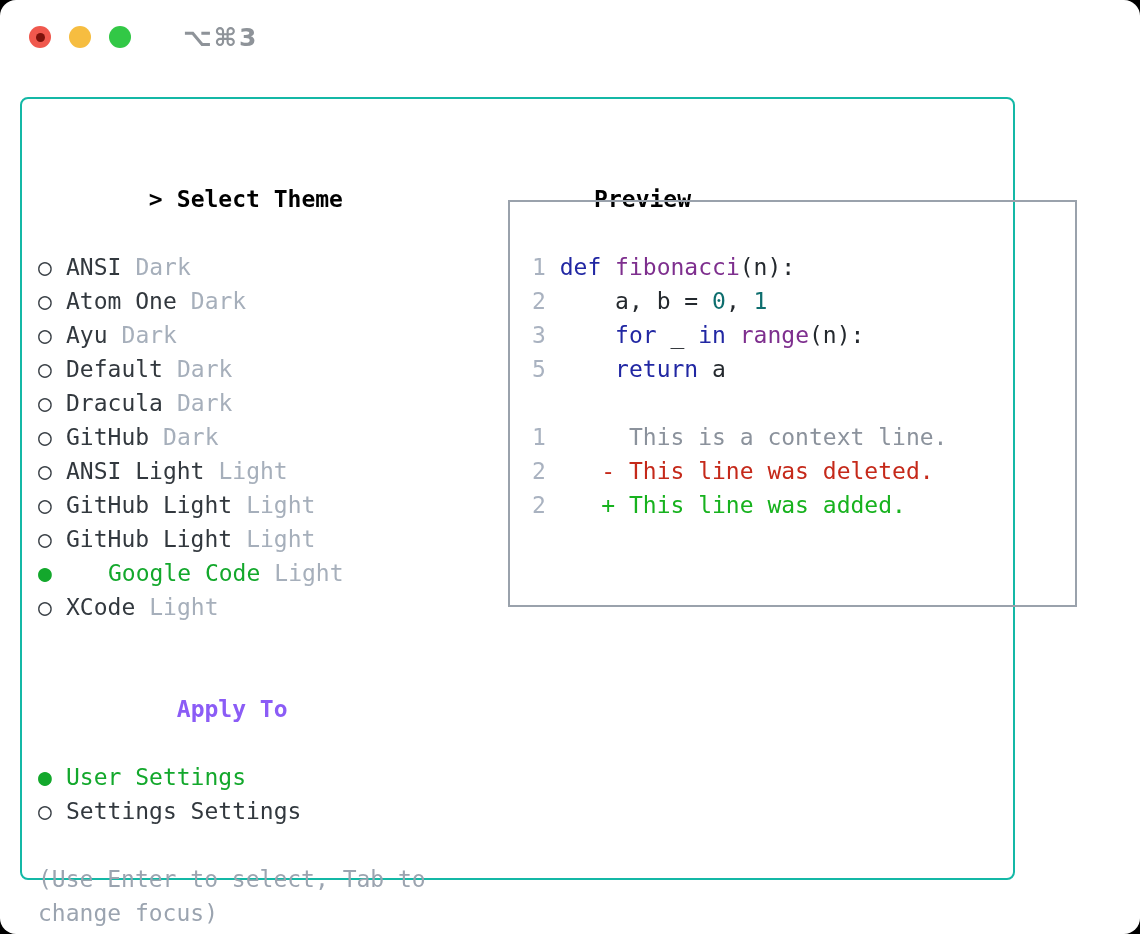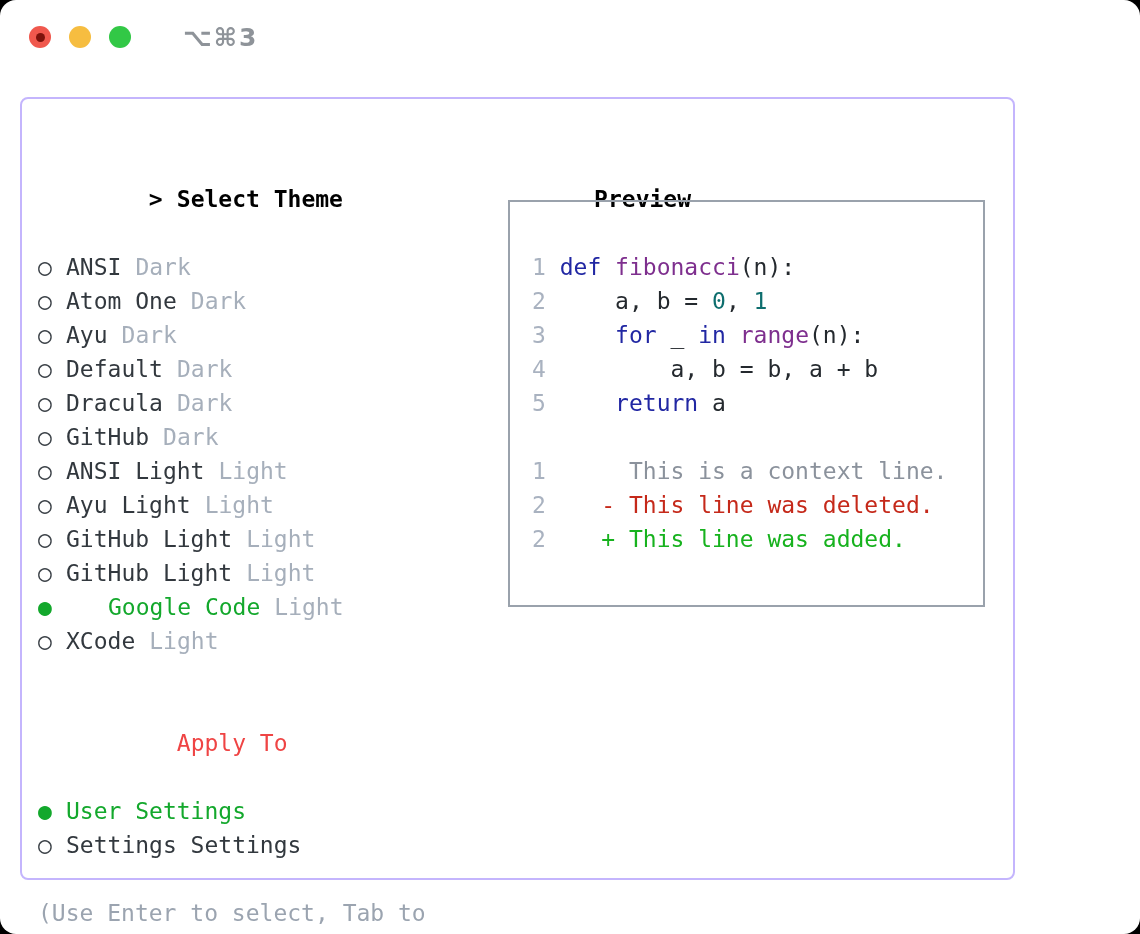--- a/index.html
+++ b/index.html
@@ -49,21 +49,21 @@
     font-weight: bold;
     font-size: 25px;
     letter-spacing: 2px;
     color: #8e9399;
   }
   
   .panel {
     position: absolute;
     left: 20px; top: 97px;
     width: 995px; height: 783px;
-    border: 2px solid #c4b5fd;
+    border: 2px solid #14b8a6;
     border-radius: 8px;
     box-sizing: border-box;
     background: #fff;
   }
   .row {
     line-height: 34px;
     font-size: 23px;
     white-space: pre;
     color: #32383e;
   }
@@ -81,37 +81,37 @@
   .prompt {
     display: inline-block;
     width: 28px;
     font-weight: bold;
     color: #000;
   }
   .picker-title, .preview-title, .apply-title {
     font-weight: bold;
     color: #000;
   }
-  .apply-title { font-weight: normal; color: #ef4444; }
+  .apply-title { font-weight: bold; color: #8b5cf6; }
   .theme-name { color: #32383e; }
   .theme-row.selected .theme-name { color: var(--selected_green); margin-left: 42px; }
   .variant { color: #a6afbb; margin-left: 14px; }
   .apply-row .opt-label { color: #32383e; }
   .apply-row.selected .opt-label { color: var(--selected_green); }
   .spacer { height: 34px; }
   .hint { color: #9ba4b0; }
   
   .preview-title-wrap {
     position: absolute;
     left: 489px; top: 49px;
   }
   .code-box {
     position: absolute;
     left: 486px; top: 101px;
-    width: 477px; height: 407px;
+    width: 569px; height: 407px;
     border: 2px solid #9aa2ac;
     box-sizing: border-box;
     padding: 48px 8px 0 22px;
     overflow: hidden;
   }
   .code-line { line-height: 34px; font-size: 23px; white-space: pre; }
   .lineno   { color: var(--lineno); }
   .tok-keyword  { color: var(--keyword); }
   .tok-function { color: var(--function); }
   .tok-number   { color: var(--number); }
@@ -139,21 +139,20 @@
         <span class="prompt">&gt;</span><span class="picker-title">Select Theme</span>
       </div>
       <div id="theme-list">
           <div class="row theme-row"><span class="marker">○</span><span class="theme-name">ANSI</span><span class="variant">Dark</span></div>
           <div class="row theme-row"><span class="marker">○</span><span class="theme-name">Atom One</span><span class="variant">Dark</span></div>
           <div class="row theme-row"><span class="marker">○</span><span class="theme-name">Ayu</span><span class="variant">Dark</span></div>
           <div class="row theme-row"><span class="marker">○</span><span class="theme-name">Default</span><span class="variant">Dark</span></div>
           <div class="row theme-row"><span class="marker">○</span><span class="theme-name">Dracula</span><span class="variant">Dark</span></div>
           <div class="row theme-row"><span class="marker">○</span><span class="theme-name">GitHub</span><span class="variant">Dark</span></div>
           <div class="row theme-row"><span class="marker">○</span><span class="theme-name">ANSI Light</span><span class="variant">Light</span></div>
-          <div class="row theme-row"><span class="marker">○</span><span class="theme-name">Ayu Light</span><span class="variant">Light</span></div>
           <div class="row theme-row"><span class="marker">○</span><span class="theme-name">GitHub Light</span><span class="variant">Light</span></div>
           <div class="row theme-row"><span class="marker">○</span><span class="theme-name">GitHub Light</span><span class="variant">Light</span></div>
           <div class="row theme-row selected"><span class="marker sel">●</span><span class="theme-name">Google Code</span><span class="variant">Light</span></div>
           <div class="row theme-row"><span class="marker">○</span><span class="theme-name">XCode</span><span class="variant">Light</span></div>
         </div>
       <div class="spacer"></div>
       <div class="row">
         <span class="marker"> </span><span class="apply-title">Apply To</span>
       </div>
       <div id="apply-list">
@@ -169,21 +168,20 @@
 
     <div class="preview-title-wrap row">
       <span class="preview-title">Preview</span>
     </div>
 
     <div class="code-box">
       <div id="code-lines">
           <div class="code-line"><span class="lineno">1 </span><span class="tok-keyword">def</span><span class="tok-plain"> </span><span class="tok-function">fibonacci</span><span class="tok-plain">(n):</span></div>
           <div class="code-line"><span class="lineno">2 </span><span class="tok-plain">    a, b = </span><span class="tok-number">0</span><span class="tok-plain">, </span><span class="tok-number">1</span></div>
           <div class="code-line"><span class="lineno">3 </span><span class="tok-plain">    </span><span class="tok-keyword">for</span><span class="tok-plain"> _ </span><span class="tok-keyword">in</span><span class="tok-plain"> </span><span class="tok-function">range</span><span class="tok-plain">(n):</span></div>
-          <div class="code-line"><span class="lineno">4 </span><span class="tok-plain">        a, b = b, a + b</span></div>
           <div class="code-line"><span class="lineno">5 </span><span class="tok-plain">    </span><span class="tok-keyword">return</span><span class="tok-plain"> a</span></div>
         </div>
       <div class="spacer"></div>
       <div id="diff-lines">
           <div class="code-line"><span class="lineno">1 </span><span class="tok-context">     This is a context line.</span></div>
           <div class="code-line"><span class="lineno">2 </span><span class="tok-deleted">   - This line was deleted.</span></div>
           <div class="code-line"><span class="lineno">2 </span><span class="tok-added">   + This line was added.</span></div>
         </div>
     </div>
 

